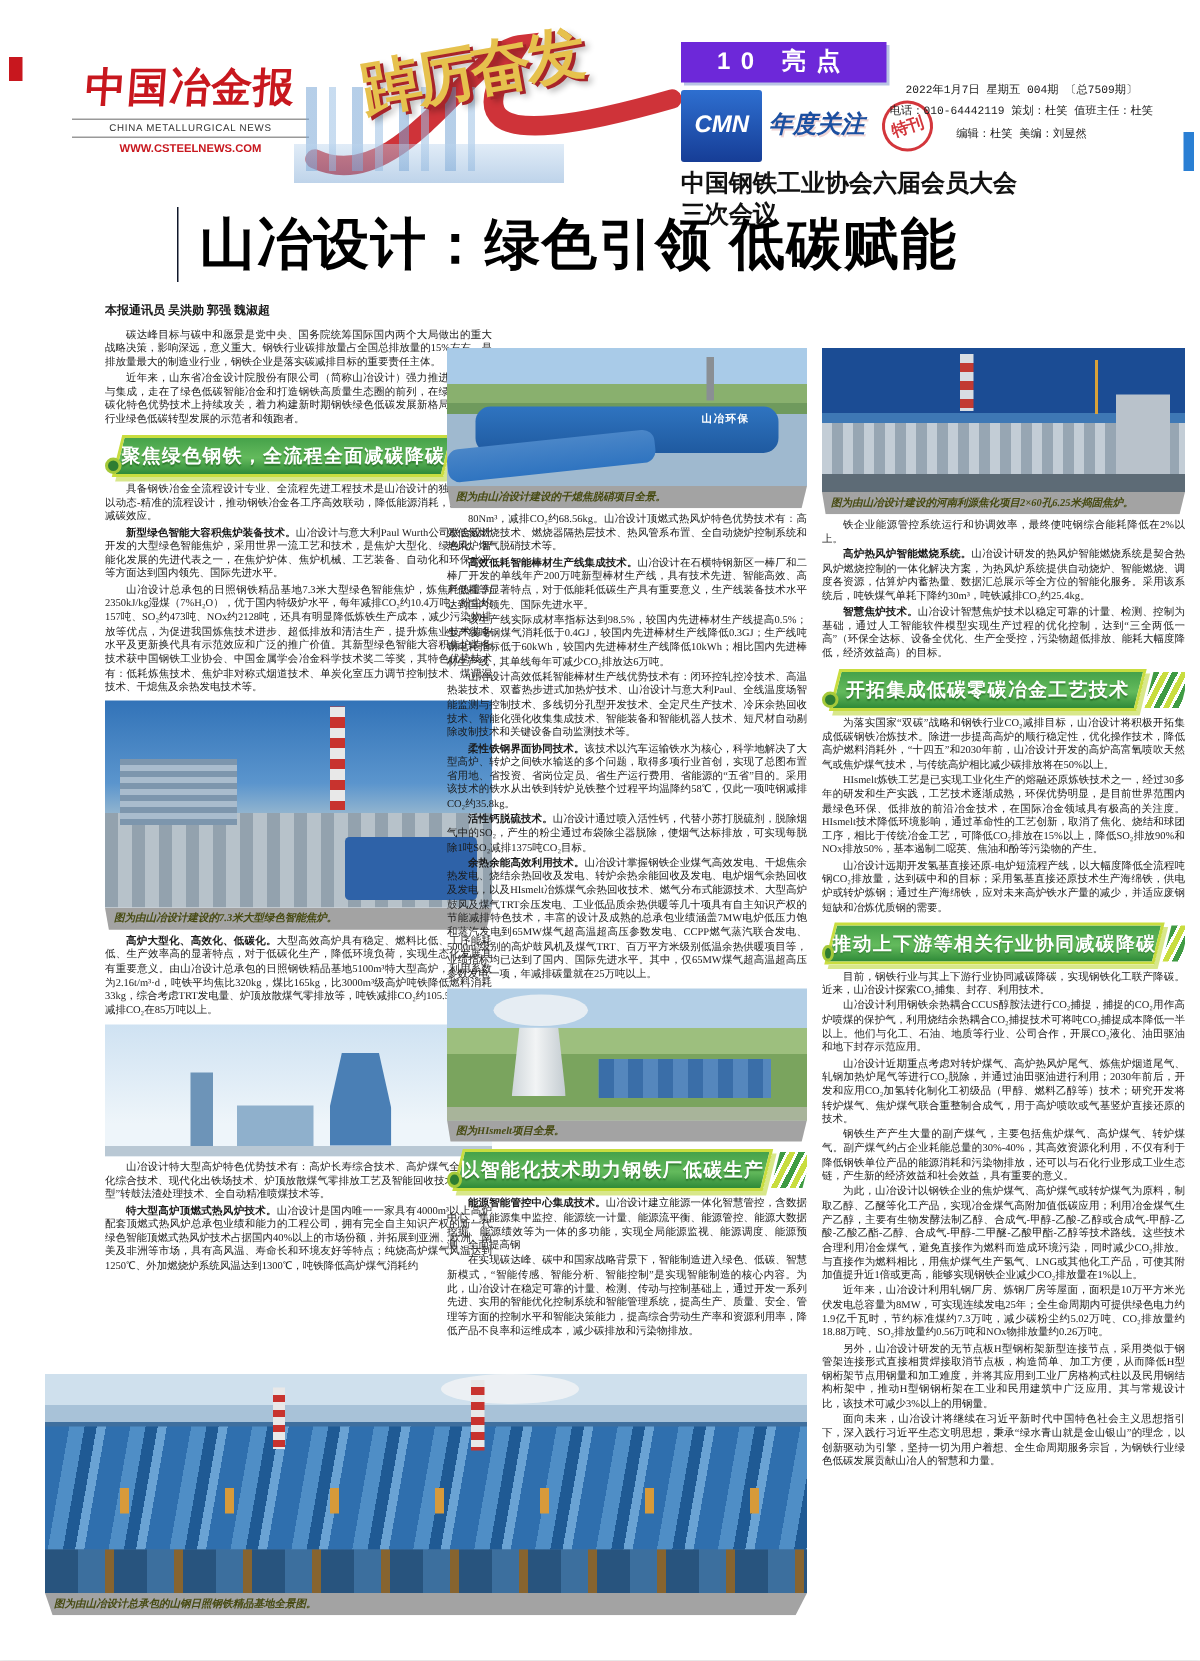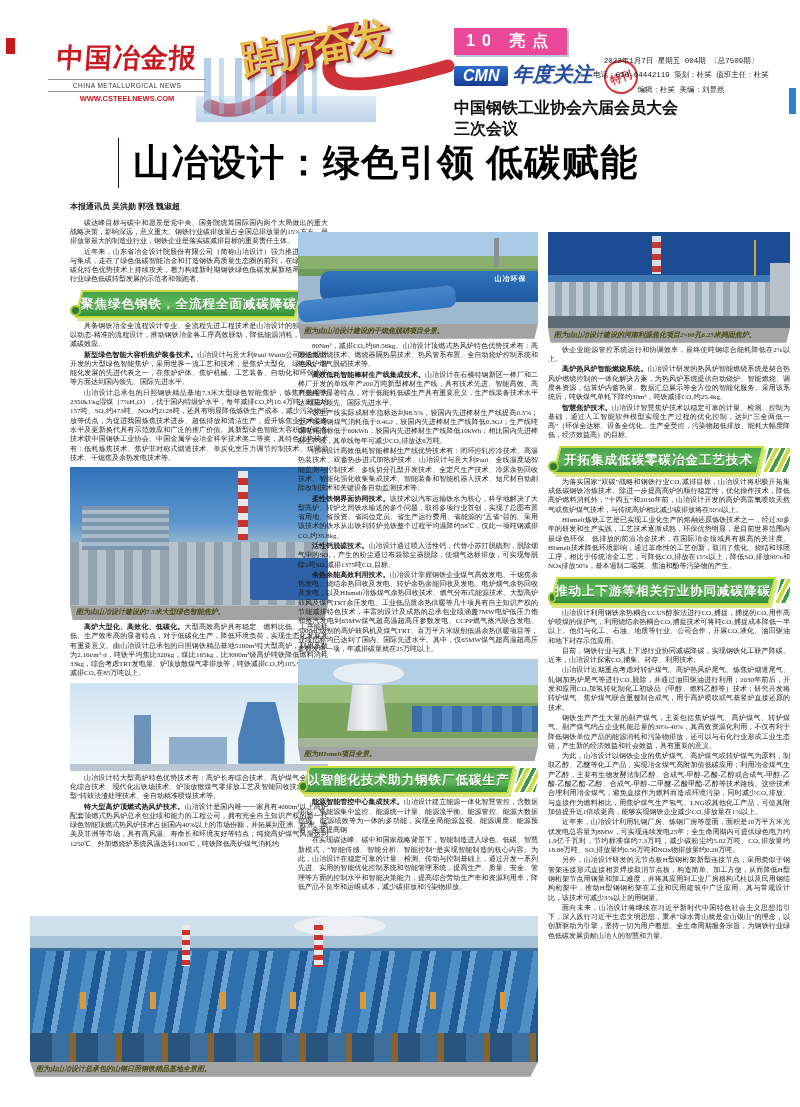--- a/index.html
+++ b/index.html
@@ -16,27 +16,27 @@
   .logo-en { font-size:6.5px; color:#333; letter-spacing:.5px; border-top:1px solid #999; margin-top:3px; padding-top:2px; font-family:"Liberation Sans",sans-serif; }
   .logo-web { font-size:7.5px; color:#c8171e; font-weight:700; border-top:1px solid #999; margin-top:2px; padding-top:2px; font-family:"Liberation Sans",sans-serif; }
   .deco { position:absolute; left:170px; top:-16px; width:270px; height:126px; overflow:hidden; }
   .deco svg { position:absolute; left:0; top:0; }
   .skyline1 { position:absolute; left:8px; bottom:22px; width:120px; height:56px; opacity:.55;
       background:repeating-linear-gradient(90deg,#7aa7d6 0 7px,rgba(255,255,255,0) 7px 15px,#9cc0e4 15px 20px,rgba(255,255,255,0) 20px 31px); }
   .skyline2 { position:absolute; left:0; bottom:14px; width:180px; height:26px; opacity:.45; background:linear-gradient(180deg,#bcd5ee,#6f9ed0); }
   .calli { position:absolute; left:44px; top:10px; font-size:40px; font-weight:900; transform:rotate(-10deg);
       color:#e6c14d; letter-spacing:-3px; text-shadow:2px 2px 0 #a8242a, 4px 4px 4px rgba(0,0,0,.3); }
   .center-block { position:absolute; left:428px; top:2px; width:236px; }
-  .hl-box { display:inline-block; background:#ec4899; color:#fff; font-weight:700; font-size:16px;
-      padding:3px 12px; letter-spacing:7px; font-family:"Liberation Sans",sans-serif; box-shadow:2px 2px 0 #b9c4e4; }
+  .hl-box { display:inline-block; background:#6d28d9; color:#fff; font-weight:700; font-size:16px;
+      padding:3px 24px; letter-spacing:7px; font-family:"Liberation Sans",sans-serif; box-shadow:2px 2px 0 #b9c4e4; }
   .cmn-row { margin-top:5px; white-space:nowrap; }
   .cmn-box { display:inline-block; background:linear-gradient(180deg,#2e6fd0,#163d96); color:#fff;
-      font-style:italic; font-weight:900; font-size:16px; padding:1px 9px; border-radius:2px;
+      font-style:italic; font-weight:900; font-size:16px; padding:15px 9px; border-radius:2px;
       font-family:"Liberation Sans",sans-serif; }
-  .cmn-tag { font-weight:900; font-style:italic; font-size:20px; color:#1b4fa0;
+  .cmn-tag { font-weight:900; font-style:italic; font-size:16px; color:#1b4fa0;
       text-shadow:1px 1px 0 #f0d5d5; font-family:"Liberation Sans",sans-serif;text-align:right; }
   .stamp { display:inline-flex; width:30px; height:30px; border:2px solid #d0262c; border-radius:50%;
       color:#d0262c; font-size:11px; font-weight:700; align-items:center; justify-content:center;
       transform:rotate(-18deg); margin-left:8px; vertical-align:middle; opacity:.92; }
   .meeting { font-weight:900; font-size:16px; margin-top:4px; color:#111; font-family:Liberation Sans, sans-serif; }
   .info-block { position:absolute; right:0; top:28px; width:186px; font-size:7.5px; line-height:1.9;
       color:#222; text-align:center; font-family:Liberation Mono, monospace; }
   
   .headline { position:absolute; left:118px; top:138px; margin:0; font-size:37px; font-weight:900;
       letter-spacing:1px; color:#000; border-left:1px solid #0f172a; padding-left:14px;
@@ -55,21 +55,21 @@
       margin-right:-3px; z-index:2; align-self:flex-end; }
   .banner .bx { flex:1; transform:skewX(-14deg); background:linear-gradient(180deg,#46a24a,#63ba5c 55%,#2f8a38);
       border:2px solid #c9dd3f; box-shadow:3px 3px 0 rgba(190,215,60,.6); display:flex; align-items:center;
       justify-content:center; height:100%; }
   .banner .bx span { transform:skewX(14deg); color:#fff; font-weight:700; font-size:12.5px; letter-spacing:1px;
       text-shadow:0 1px 1px rgba(0,60,0,.45); font-family:"Liberation Sans",sans-serif; white-space:nowrap; }
   .banner .stripes { width:24px; height:100%; margin-left:5px; transform:skewX(-14deg);
       background:repeating-linear-gradient(105deg,#3f9b43 0 4px,#fff 4px 6px,#c9dd3f 6px 10px,#fff 10px 12px); }
   
   .photo { margin:4px 0 3px; }
-  .ph { position:relative; width:100%; overflow:hidden;padding-left:32px; }
+  .ph { position:relative; width:100%; overflow:hidden; }
   .ph i { position:absolute; display:block; }
   .cap { display:block; background:#a3a3a3; color:#474b12; font-size:7px; font-weight:700; font-style:italic;
       padding:3px 6px; line-height:1.25; clip-path:polygon(0 0,100% 0,98.5% 100%,1% 100%); }
   .ph-l1 { height:138px; background:linear-gradient(180deg,#3273b8 0%,#5b95cd 40%,#8fb3cf 54%,#9fb0bd 58%); }
   .ph-l1 .chimney { left:58%; top:3%; width:10px; height:50%; background:repeating-linear-gradient(180deg,#e8e8e8 0 7px,#c8332e 7px 14px); }
   .ph-l1 .bldg { left:0; bottom:0; width:100%; height:46%; background:repeating-linear-gradient(90deg,#93a2ae 0 9px,#b7c2ca 9px 18px); }
   .ph-l1 .machine { right:4%; bottom:4%; width:34%; height:30%; background:#2e62a8; border-radius:3px; }
   .ph-l1 .pipes { left:4%; top:28%; width:30%; height:32%; background:repeating-linear-gradient(0deg,#7d96ad 0 4px,#a9bccd 4px 8px); }
   .ph-l2 { height:88px; background:linear-gradient(180deg,#cfe2f2,#eef5fa 75%); }
   .ph-l2 .furnace { left:58%; bottom:8%; width:16%; height:70%; background:#4a7fb5; clip-path:polygon(20% 0,80% 0,100% 60%,100% 100%,0 100%,0 60%); }
@@ -241,29 +241,30 @@
     <p class="p"><span class="lead">智慧焦炉技术。</span><span>山冶设计智慧焦炉技术以稳定可靠的计量、检测、控制为基础，通过人工智能软件模型实现生产过程的优化控制，达到“三全两低一高”（环保全达标、设备全优化、生产全受控，污染物超低排放、能耗大幅度降低，经济效益高）的目标。</span></p>
     <div class="banner">
       <span class="dot"></span>
       <div class="bx">
           <span>开拓集成低碳零碳冶金工艺技术</span>
         </div>
       <span class="stripes"></span>
     </div>
     <p class="p">为落实国家“双碳”战略和钢铁行业CO₂减排目标，山冶设计将积极开拓集成低碳钢铁冶炼技术。除进一步提高高炉的顺行稳定性，优化操作技术，降低高炉燃料消耗外，“十四五”和2030年前，山冶设计开发的高炉高富氧喷吹天然气或焦炉煤气技术，与传统高炉相比减少碳排放将在50%以上。</p>
     <p class="p">HIsmelt炼铁工艺是已实现工业化生产的熔融还原炼铁技术之一，经过30多年的研发和生产实践，工艺技术逐渐成熟，环保优势明显，是目前世界范围内最绿色环保、低排放的前沿冶金技术，在国际冶金领域具有极高的关注度。HIsmelt技术降低环境影响，通过革命性的工艺创新，取消了焦化、烧结和球团工序，相比于传统冶金工艺，可降低CO₂排放在15%以上，降低SO₂排放90%和NOx排放50%，基本遏制二噁英、焦油和酚等污染物的产生。</p>
+    <p class="p">山冶设计远期开发氢基直接还原-电炉短流程产线，以大幅度降低全流程吨钢CO₂排放量，达到碳中和的目标；采用氢基直接还原技术生产海绵铁，供电炉或转炉炼钢；通过生产海绵铁，应对未来高炉铁水产量的减少，并适应废钢短缺和冶炼优质钢的需要。</p>
     <div class="banner">
       <span class="dot"></span>
       <div class="bx">
           <span>推动上下游等相关行业协同减碳降碳</span>
         </div>
       <span class="stripes"></span>
     </div>
+    <p class="p">目前，钢铁行业与其上下游行业协同减碳降碳，实现钢铁化工联产降碳。近来，山冶设计探索CO₂捕集、封存、利用技术。</p>
     <p class="p">山冶设计利用钢铁余热耦合CCUS醇胺法进行CO₂捕捉，捕捉的CO₂用作高炉喷煤的保护气，利用烧结余热耦合CO₂捕捉技术可将吨CO₂捕捉成本降低一半以上。他们与化工、石油、地质等行业、公司合作，开展CO₂液化、油田驱油和地下封存示范应用。</p>
-    <p class="p">目前，钢铁行业与其上下游行业协同减碳降碳，实现钢铁化工联产降碳。近来，山冶设计探索CO₂捕集、封存、利用技术。</p>
     <p class="p">山冶设计近期重点考虑对转炉煤气、高炉热风炉尾气、炼焦炉烟道尾气、轧钢加热炉尾气等进行CO₂脱除，并通过油田驱油进行利用；2030年前后，开发和应用CO₂加氢转化制化工初级品（甲醇、燃料乙醇等）技术；研究开发将转炉煤气、焦炉煤气联合重整制合成气，用于高炉喷吹或气基竖炉直接还原的技术。</p>
     <p class="p">钢铁生产产生大量的副产煤气，主要包括焦炉煤气、高炉煤气、转炉煤气。副产煤气约占企业耗能总量的30%-40%，其高效资源化利用，不仅有利于降低钢铁单位产品的能源消耗和污染物排放，还可以与石化行业形成工业生态链，产生新的经济效益和社会效益，具有重要的意义。</p>
     <p class="p">为此，山冶设计以钢铁企业的焦炉煤气、高炉煤气或转炉煤气为原料，制取乙醇、乙醚等化工产品，实现冶金煤气高附加值低碳应用；利用冶金煤气生产乙醇，主要有生物发酵法制乙醇、合成气-甲醇-乙酸-乙醇或合成气-甲醇-乙酸-乙酸乙酯-乙醇、合成气-甲醇-二甲醚-乙酸甲酯-乙醇等技术路线。这些技术合理利用冶金煤气，避免直接作为燃料而造成环境污染，同时减少CO₂排放。与直接作为燃料相比，用焦炉煤气生产氢气、LNG或其他化工产品，可使其附加值提升近1倍或更高，能够实现钢铁企业减少CO₂排放量在1%以上。</p>
     <p class="p">近年来，山冶设计利用轧钢厂房、炼钢厂房等屋面，面积是10万平方米光伏发电总容量为8MW，可实现连续发电25年；全生命周期内可提供绿色电力约1.9亿千瓦时，节约标准煤约7.3万吨，减少碳粉尘约5.02万吨、CO₂排放量约18.88万吨、SO₂排放量约0.56万吨和NOx物排放量约0.26万吨。</p>
     <p class="p">另外，山冶设计研发的无节点板H型钢桁架新型连接节点，采用类似于钢管架连接形式直接相贯焊接取消节点板，构造简单、加工方便，从而降低H型钢桁架节点用钢量和加工难度，并将其应用到工业厂房格构式柱以及民用钢结构桁架中，推动H型钢钢桁架在工业和民用建筑中广泛应用。其与常规设计比，该技术可减少3%以上的用钢量。</p>
     <p class="p">面向未来，山冶设计将继续在习近平新时代中国特色社会主义思想指引下，深入践行习近平生态文明思想，秉承“绿水青山就是金山银山”的理念，以创新驱动为引擎，坚持一切为用户着想、全生命周期服务宗旨，为钢铁行业绿色低碳发展贡献山冶人的智慧和力量。</p>
   </div>
 
   <figure class="panorama">
     <div class="pan">

